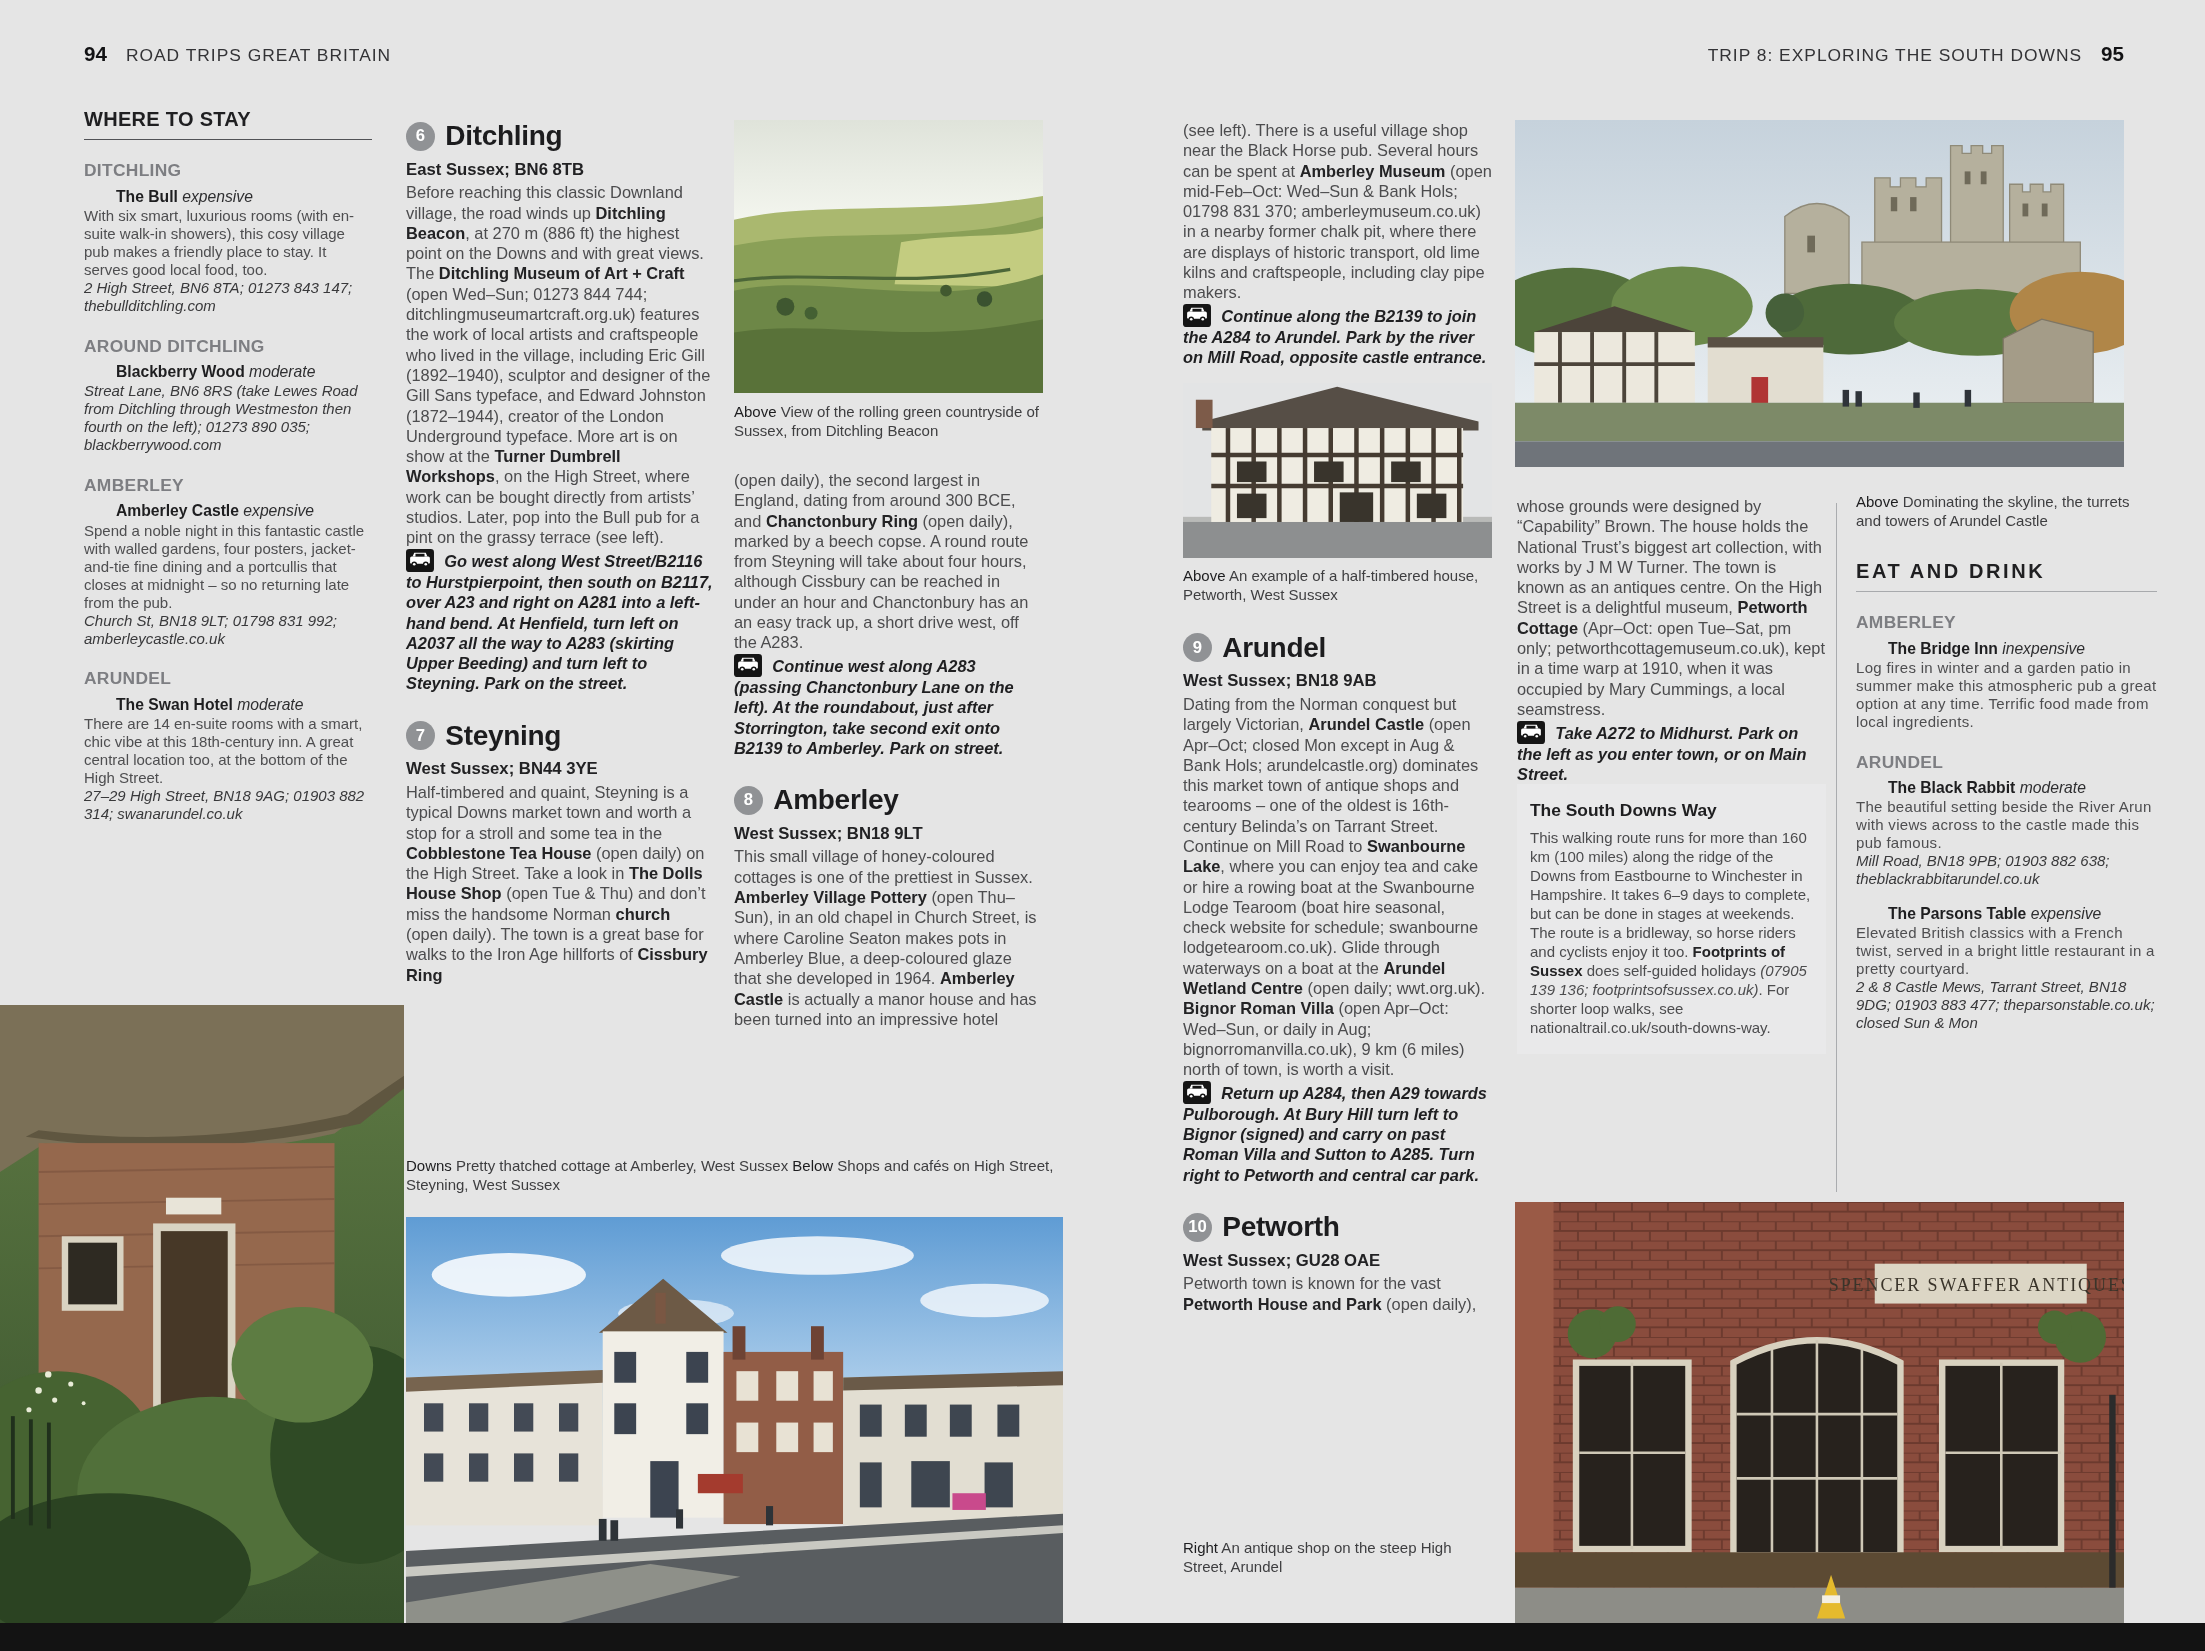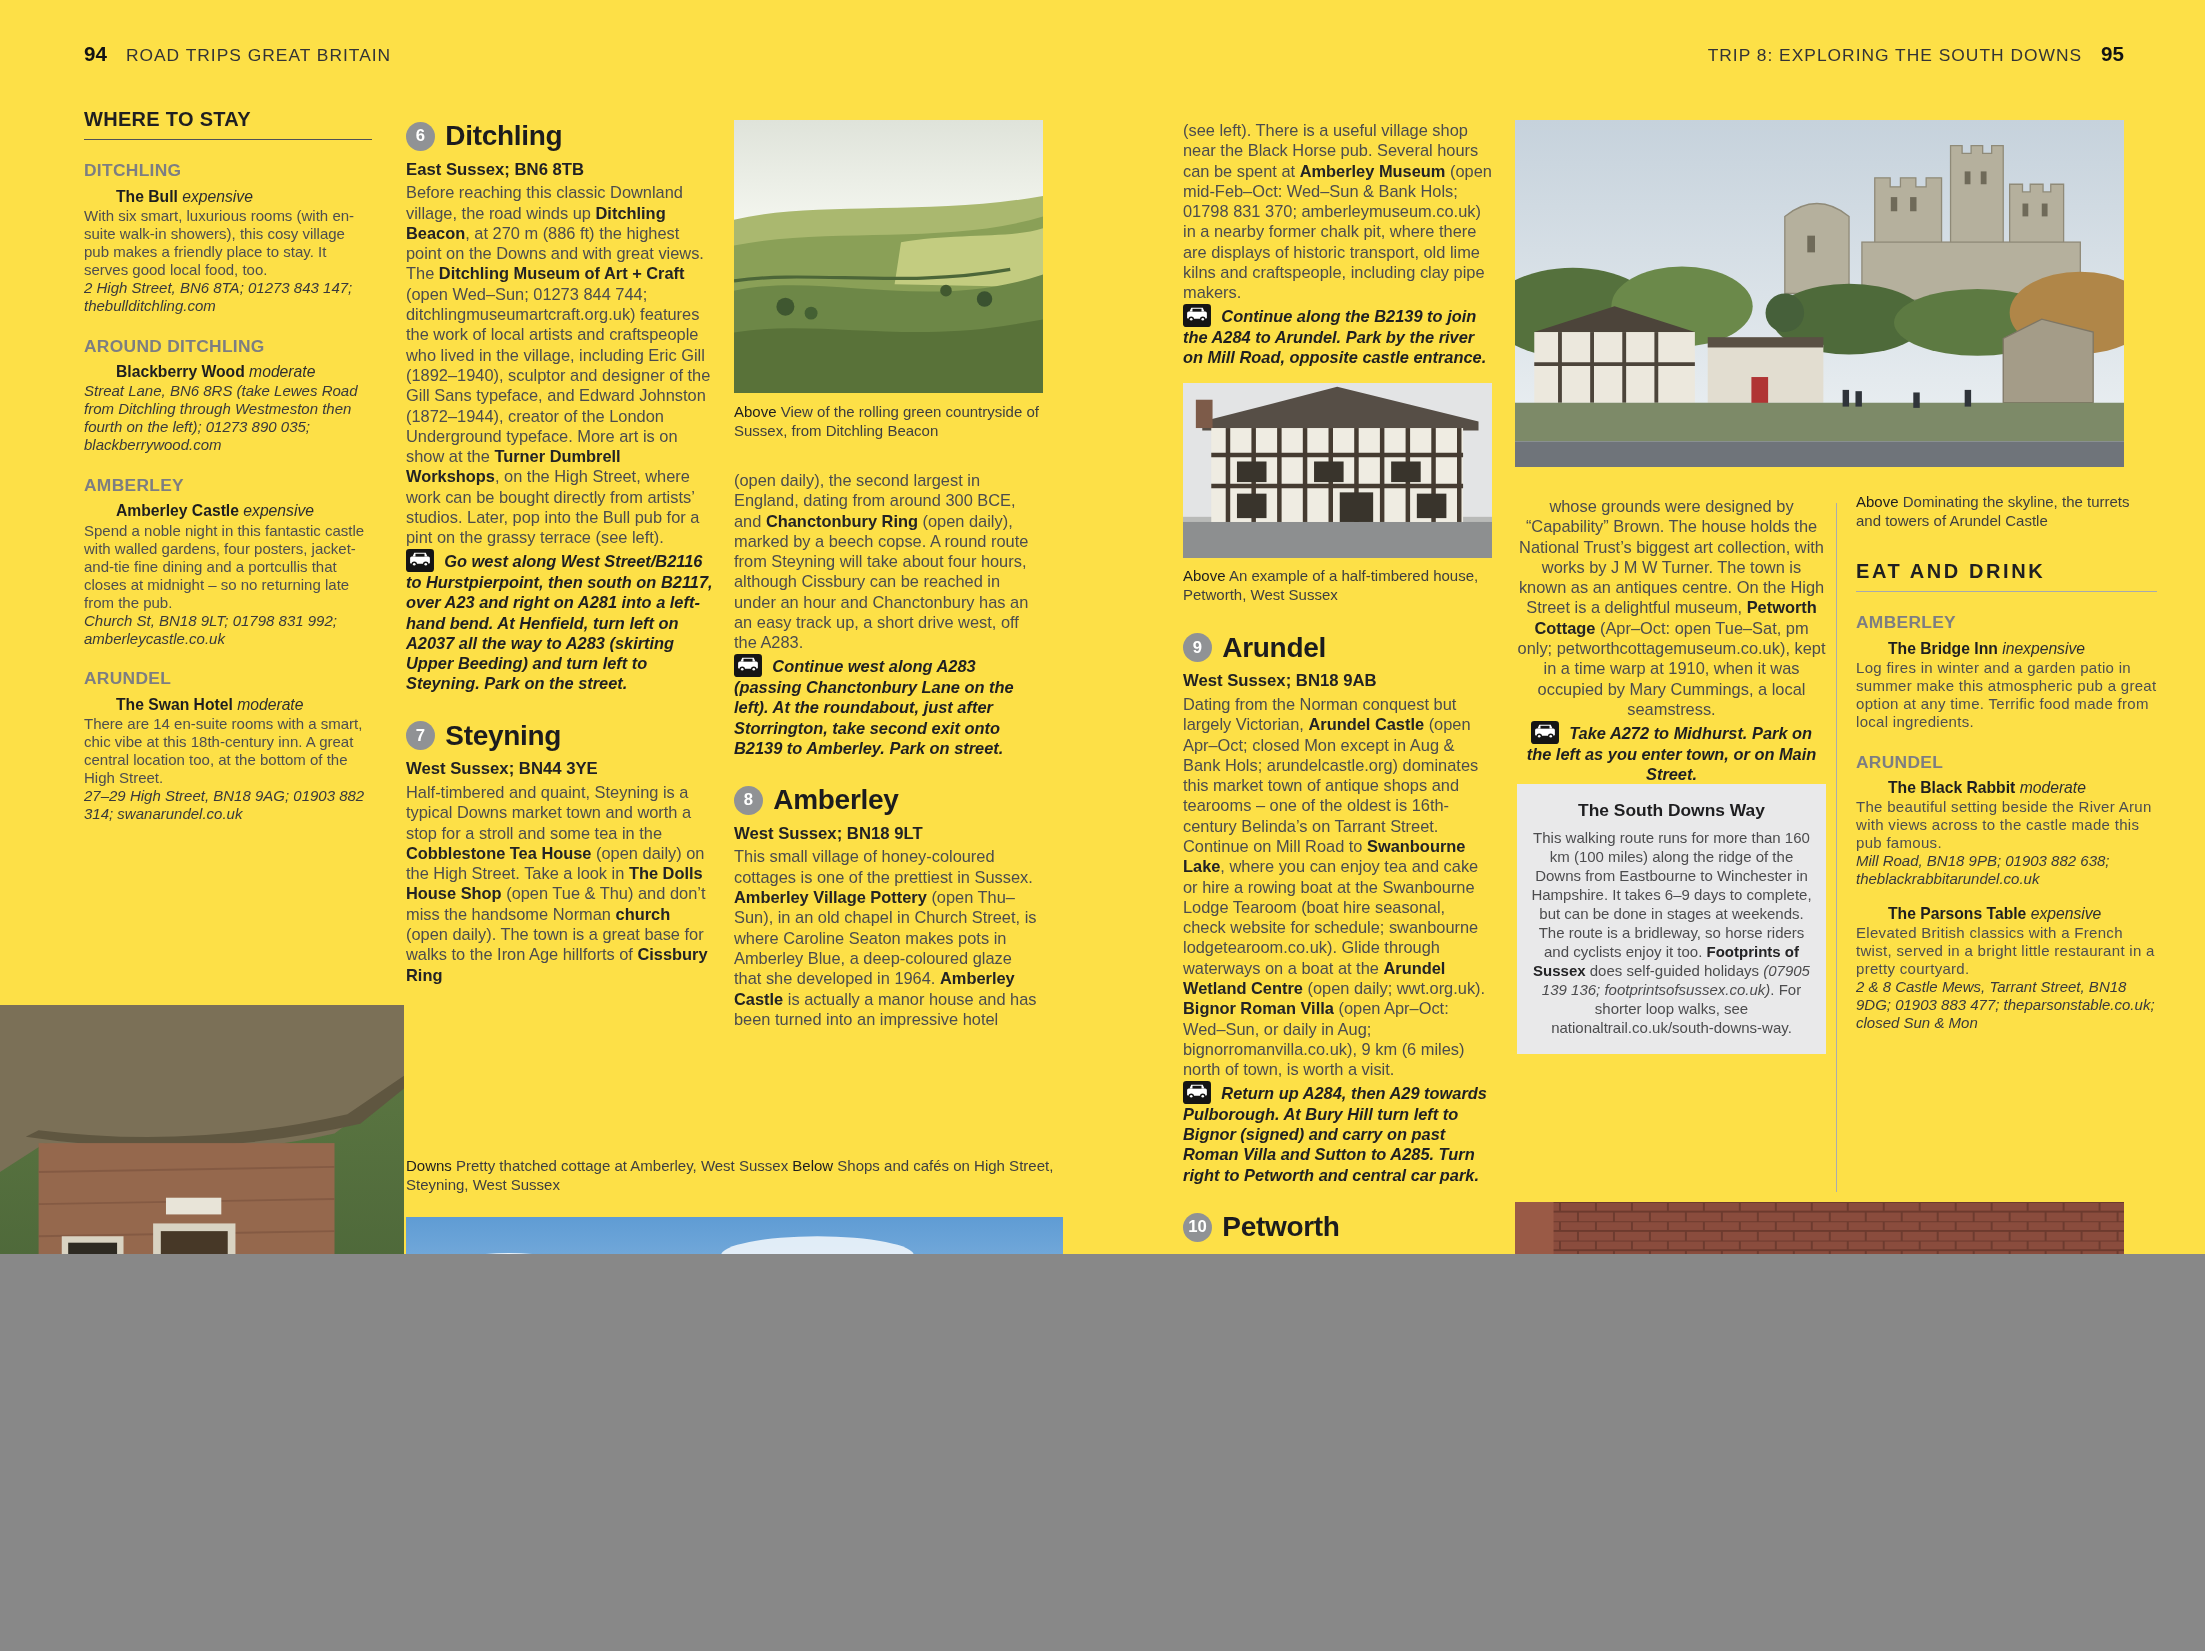--- a/index.html
+++ b/index.html
@@ -1,16 +1,16 @@
 <!DOCTYPE html>
 <html style="font-size:10.3px"><head>
 <meta charset="utf-8">
 <style>
   html,body{margin:0;padding:0;background:#888;}
-  .page{position:relative;width:2205px;height:1254px;background:#fde047;
+  .page{position:relative;width:2205px;height:1651px;background:#e5e5e5;
         font-family:"Liberation Sans",sans-serif;overflow:hidden;color:#4c4c4e;}
   .abs{position:absolute;}
 
   
   .hdr{top:42px;font-size:17.4px;color:#333336;letter-spacing:1px;white-space:nowrap;}
   .hdr .pgnum{font-weight:bold;font-size:20.6px;color:#121214;letter-spacing:0;}
   #hdr-left{left:84px;}
   #hdr-left .pgnum{margin-right:19px;}
   #hdr-right{right:81px;text-align:right;}
   #hdr-right .pgnum{margin-left:19px;}
@@ -60,21 +60,21 @@
 
   
   #col1{left:84px;top:108px;width:288px;}
   #photo-cottage{left:0;top:1005px;width:404px;height:618px;}
   #col2{left:406px;top:120px;width:309px;}
   #col3{left:734px;top:120px;width:309px;}
   #cap-leftbelow{left:406px;top:1156px;width:652px;}
   #photo-street{left:406px;top:1217px;width:657px;height:406px;}
   #col4{left:1183px;top:120px;width:309px;}
   #photo-castle{left:1515px;top:120px;width:609px;height:347px;}
-  #col5{left:1517px;top:496px;width:309px;text-align:center;}
+  #col5{left:1517px;top:496px;width:309px;}
   #col6{left:1856px;top:492px;width:301px;}
   #col6 .side-body{letter-spacing:0.3px;}
   #photo-antique{left:1515px;top:1202px;width:609px;height:421px;}
   #cap-right{left:1183px;top:1538px;width:302px;}
 </style>
 </head>
 <body>
 
 <div class="page">
 

